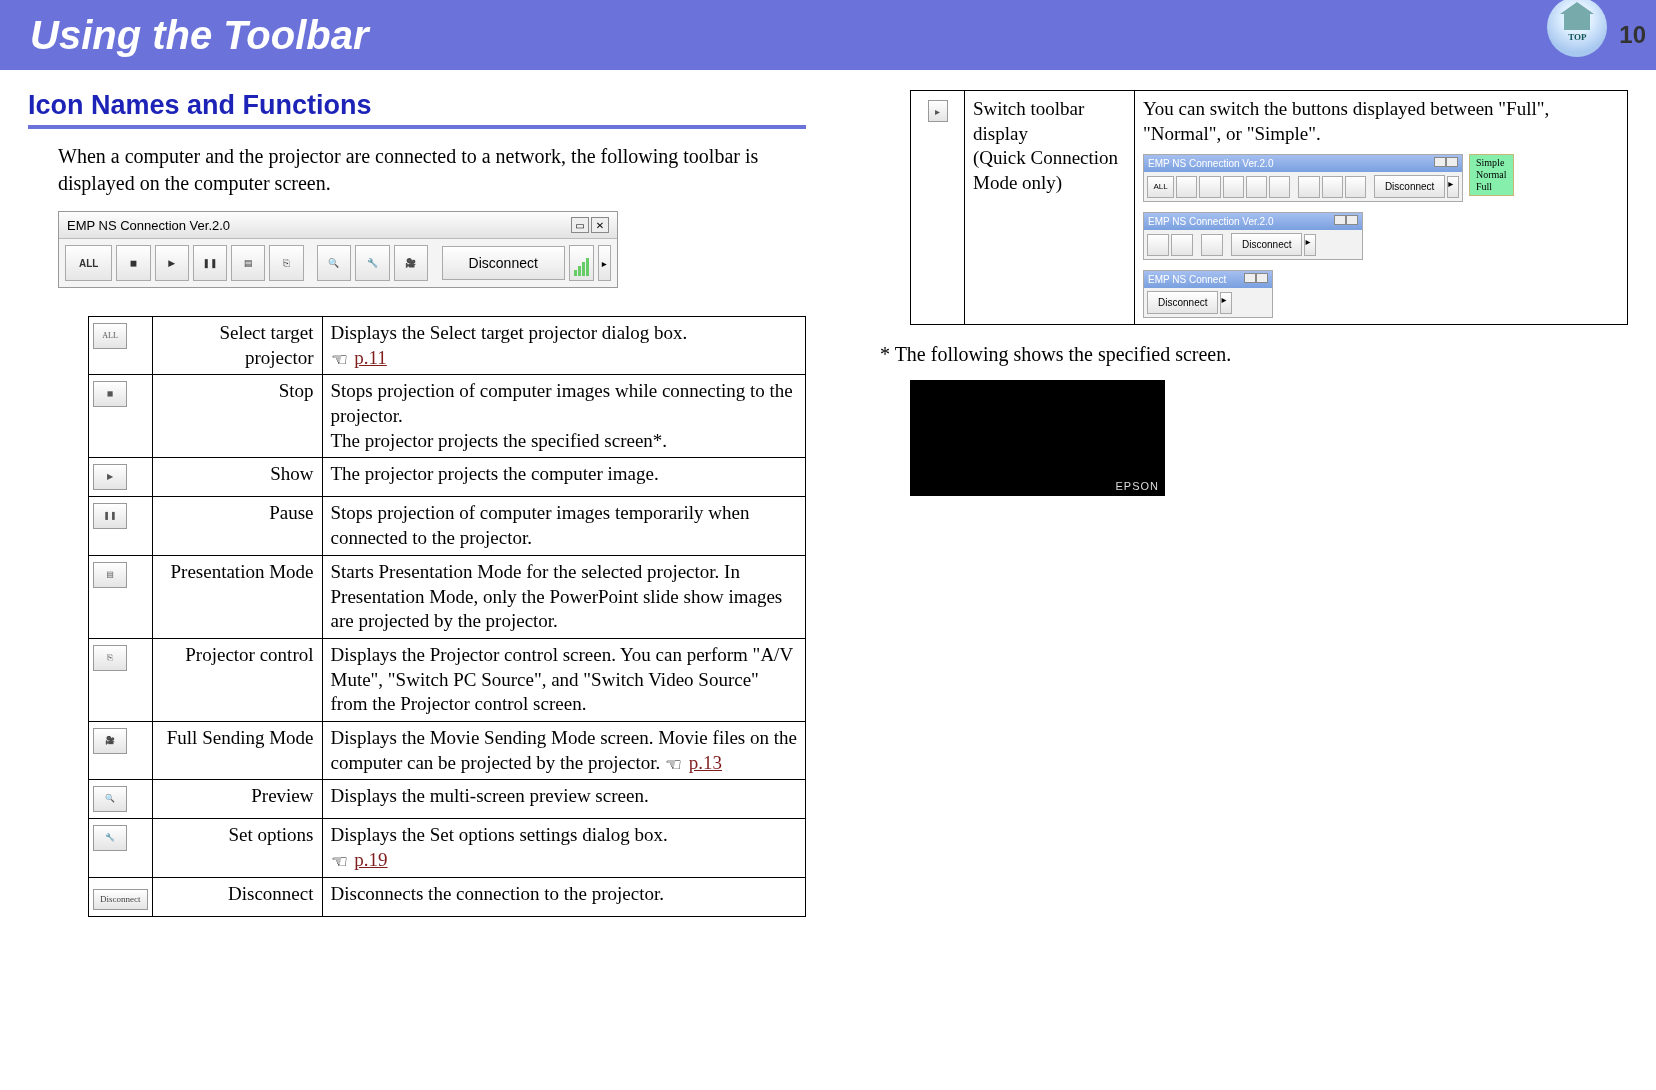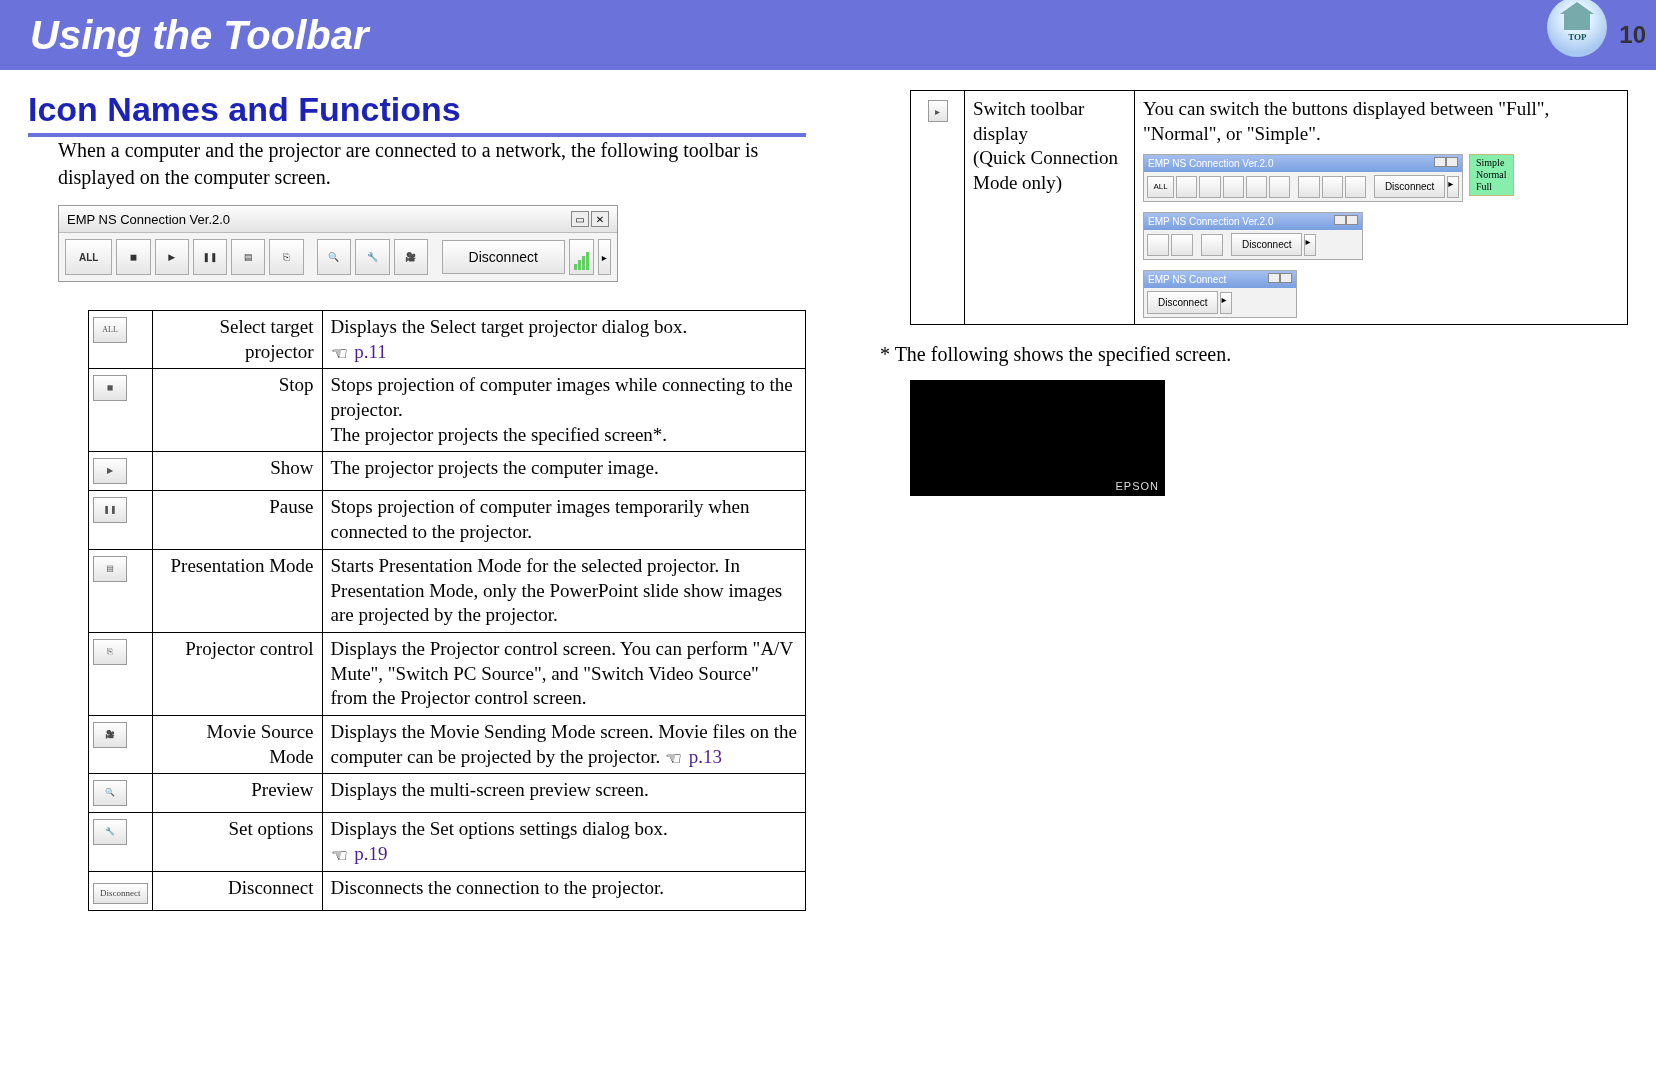--- a/index.html
+++ b/index.html
@@ -72,24 +72,24 @@
     padding: 20px 28px 0 28px;
   }
   .col {
     flex: 1;
     min-width: 0;
   }
   .section-title {
     color: #1c23b6;
     font-family: Arial, Helvetica, sans-serif;
     font-weight: bold;
-    font-size: 34px;
+    font-size: 27px;
     border-bottom: 4px solid #6b72d9;
     padding-bottom: 4px;
-    margin-bottom: 0;
+    margin-bottom: 14px;
   }
   .intro {
     padding: 0 0 14px 30px;
     font-size: 20px;
     line-height: 1.35;
   }
   .toolbar-image {
     margin: 0 0 28px 30px;
     width: 560px;
   }
@@ -153,21 +153,21 @@
   table.funcs td.name-cell {
     width: 170px;
     text-align: right;
   }
   .mini-icon {
     display:inline-block;width:34px;height:26px;border:1px solid #999;background:linear-gradient(#fff,#e4e4e4);font-size:8px;line-height:1;display:flex;align-items:center;justify-content:center;color:#555;
   }
   .mini-disc{
     display:inline-block;border:1px solid #999;background:linear-gradient(#fff,#e4e4e4);font-size:9px;padding:4px 6px;color:#444;
   }
-  .link { color:#4c1d95; }
+  .link { color:#7f1d1d;text-decoration:underline; }
   .hand { font-family: Arial; display:inline-block; transform: scaleX(-1) translateY(2px); margin-right:2px; }
 
   
   table.funcs2 {
     border-collapse: collapse;
     width: calc(100% - 60px);
     margin-left: 60px;
     font-size: 19px;
   }
   table.funcs2 td {
@@ -299,21 +299,21 @@
         <td class="icon-cell">
               <span class="mini-icon">⎘</span>
             </td>
         <td class="name-cell">Projector control</td>
         <td>Displays the Projector control screen. You can perform "A/V Mute", "Switch PC Source", and "Switch Video Source" from the Projector control screen.</td>
       </tr>
       <tr>
         <td class="icon-cell">
               <span class="mini-icon">🎥</span>
             </td>
-        <td class="name-cell">Movie Source Mode</td>
+        <td class="name-cell">Full Sending Mode</td>
         <td><span>Displays the Movie Sending Mode screen. Movie files on the computer can be projected by the projector. </span><span class="hand">☞</span> <span class="link">p.13</span></td>
       </tr>
       <tr>
         <td class="icon-cell">
               <span class="mini-icon">🔍</span>
             </td>
         <td class="name-cell">Preview</td>
         <td>Displays the multi-screen preview screen.</td>
       </tr>
       <tr>
@@ -379,21 +379,21 @@
                 <div class="b"></div>
                     <div class="b"></div>
                 <div style="width:4px"></div>
                 <div class="b"></div>
                 <div style="width:4px"></div>
                 <div class="disc">Disconnect</div>
                 <div class="b" style="width:12px">▸</div>
               </div>
             </div>
 
-            <div class="tb-mini" style="width:154px">
+            <div class="tb-mini" style="width:130px">
               <div class="tbar">
                     <span>EMP NS Connect</span>
                     <span><span class="mini-wb"></span><span class="mini-wb"></span></span>
                   </div>
               <div class="row">
                 <div class="disc">Disconnect</div>
                 <div class="b" style="width:12px">▸</div>
               </div>
             </div>
           </div>

